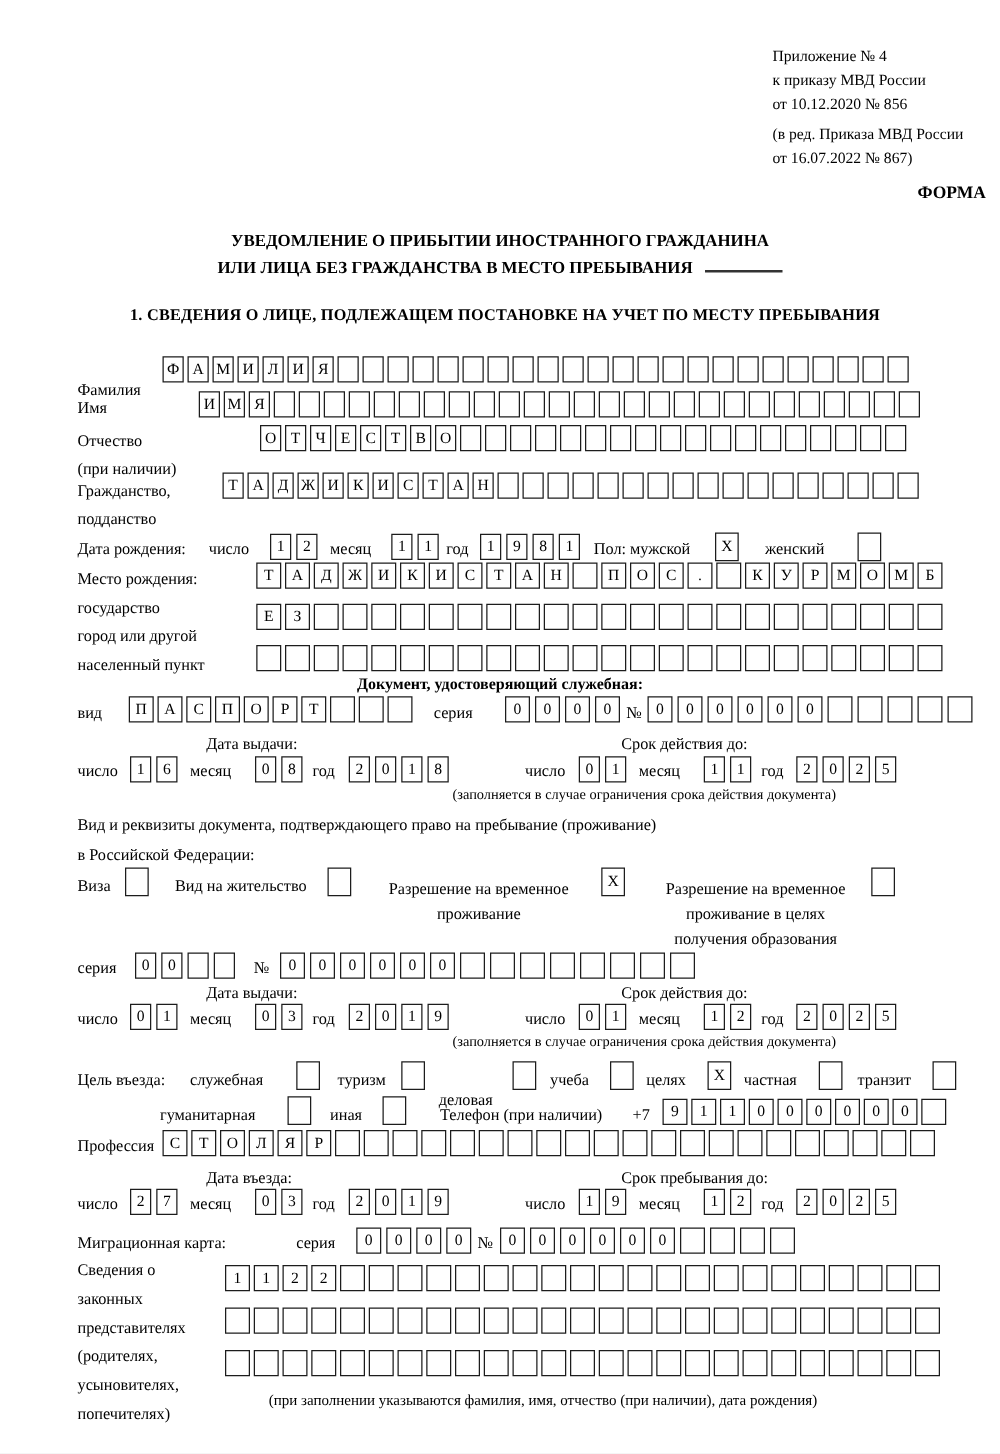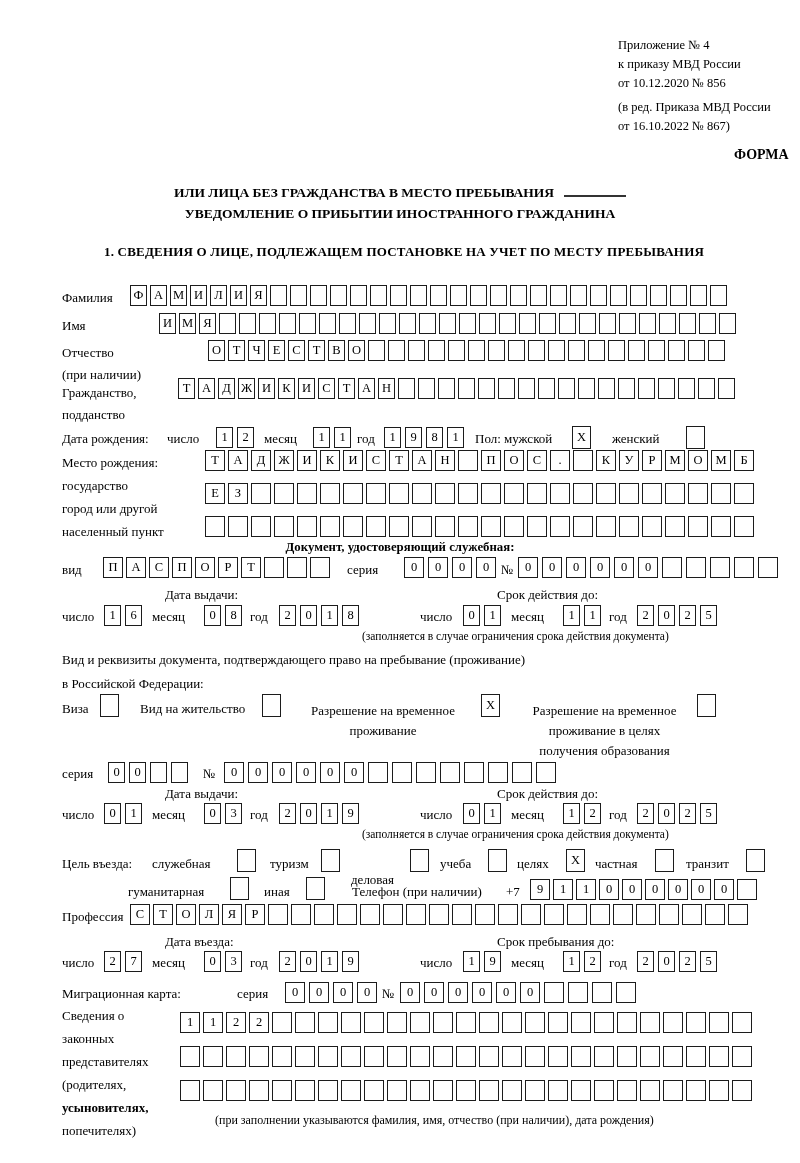--- a/index.html
+++ b/index.html
@@ -29,32 +29,32 @@
 </head>
 <body>
 
 <div class="page">
 
   <div class="hdrblock">
     <div>Приложение № 4</div>
     <div>к приказу МВД России</div>
     <div>от 10.12.2020 № 856</div>
     <div class="gap">(в ред. Приказа МВД России</div>
-    <div>от 16.10.2022 № 867)</div>
+    <div>от 16.07.2022 № 867)</div>
   </div>
   <div class="lbl b" style="left:703px;top:147px;font-size:14px;">ФОРМА</div>
 
   <div class="titlewrap">
+    <div>УВЕДОМЛЕНИЕ О ПРИБЫТИИ ИНОСТРАННОГО ГРАЖДАНИНА</div>
     <div><span>ИЛИ ЛИЦА БЕЗ ГРАЖДАНСТВА В МЕСТО ПРЕБЫВАНИЯ</span><span class="uline"></span></div>
-    <div>УВЕДОМЛЕНИЕ О ПРИБЫТИИ ИНОСТРАННОГО ГРАЖДАНИНА</div>
   </div>
 
   <div class="sect">1. СВЕДЕНИЯ О ЛИЦЕ, ПОДЛЕЖАЩЕМ ПОСТАНОВКЕ НА УЧЕТ ПО МЕСТУ ПРЕБЫВАНИЯ</div>
 
-  <span class="lbl" style="left:62px;top:290px;text-align:right;">Фамилия</span>
+  <span class="lbl" style="left:62px;top:304px;text-align:right;">Фамилия</span>
   <span class="boxrow" style="left:130px;top:285px;">
       <span class="box">Ф</span>
       <span class="box">А</span>
       <span class="box">М</span>
       <span class="box">И</span>
       <span class="box">Л</span>
       <span class="box">И</span>
       <span class="box">Я</span>
       <span class="box"></span>
       <span class="box"></span>
@@ -601,21 +601,21 @@
       <span class="box"></span>
       <span class="box"></span>
       <span class="box"></span>
       <span class="box"></span>
     </span>
 
   <span class="lbl" style="left:62px;top:1008px;">Сведения о</span>
   <span class="lbl" style="left:62px;top:1031px;">законных</span>
   <span class="lbl" style="left:62px;top:1054px;">представителях</span>
   <span class="lbl" style="left:62px;top:1077px;">(родителях,</span>
-  <span class="lbl" style="left:62px;top:1100px;font-weight:bold;">усыновителях,</span>
+  <span class="lbl" style="left:62px;top:1100px;">усыновителях,</span>
   <span class="lbl" style="left:62px;top:1123px;">попечителях)</span>
   <span class="boxrow wide" style="left:180px;top:1012px;">
       <span class="box">1</span>
       <span class="box">1</span>
       <span class="box">2</span>
       <span class="box">2</span>
       <span class="box"></span>
       <span class="box"></span>
       <span class="box"></span>
       <span class="box"></span>

